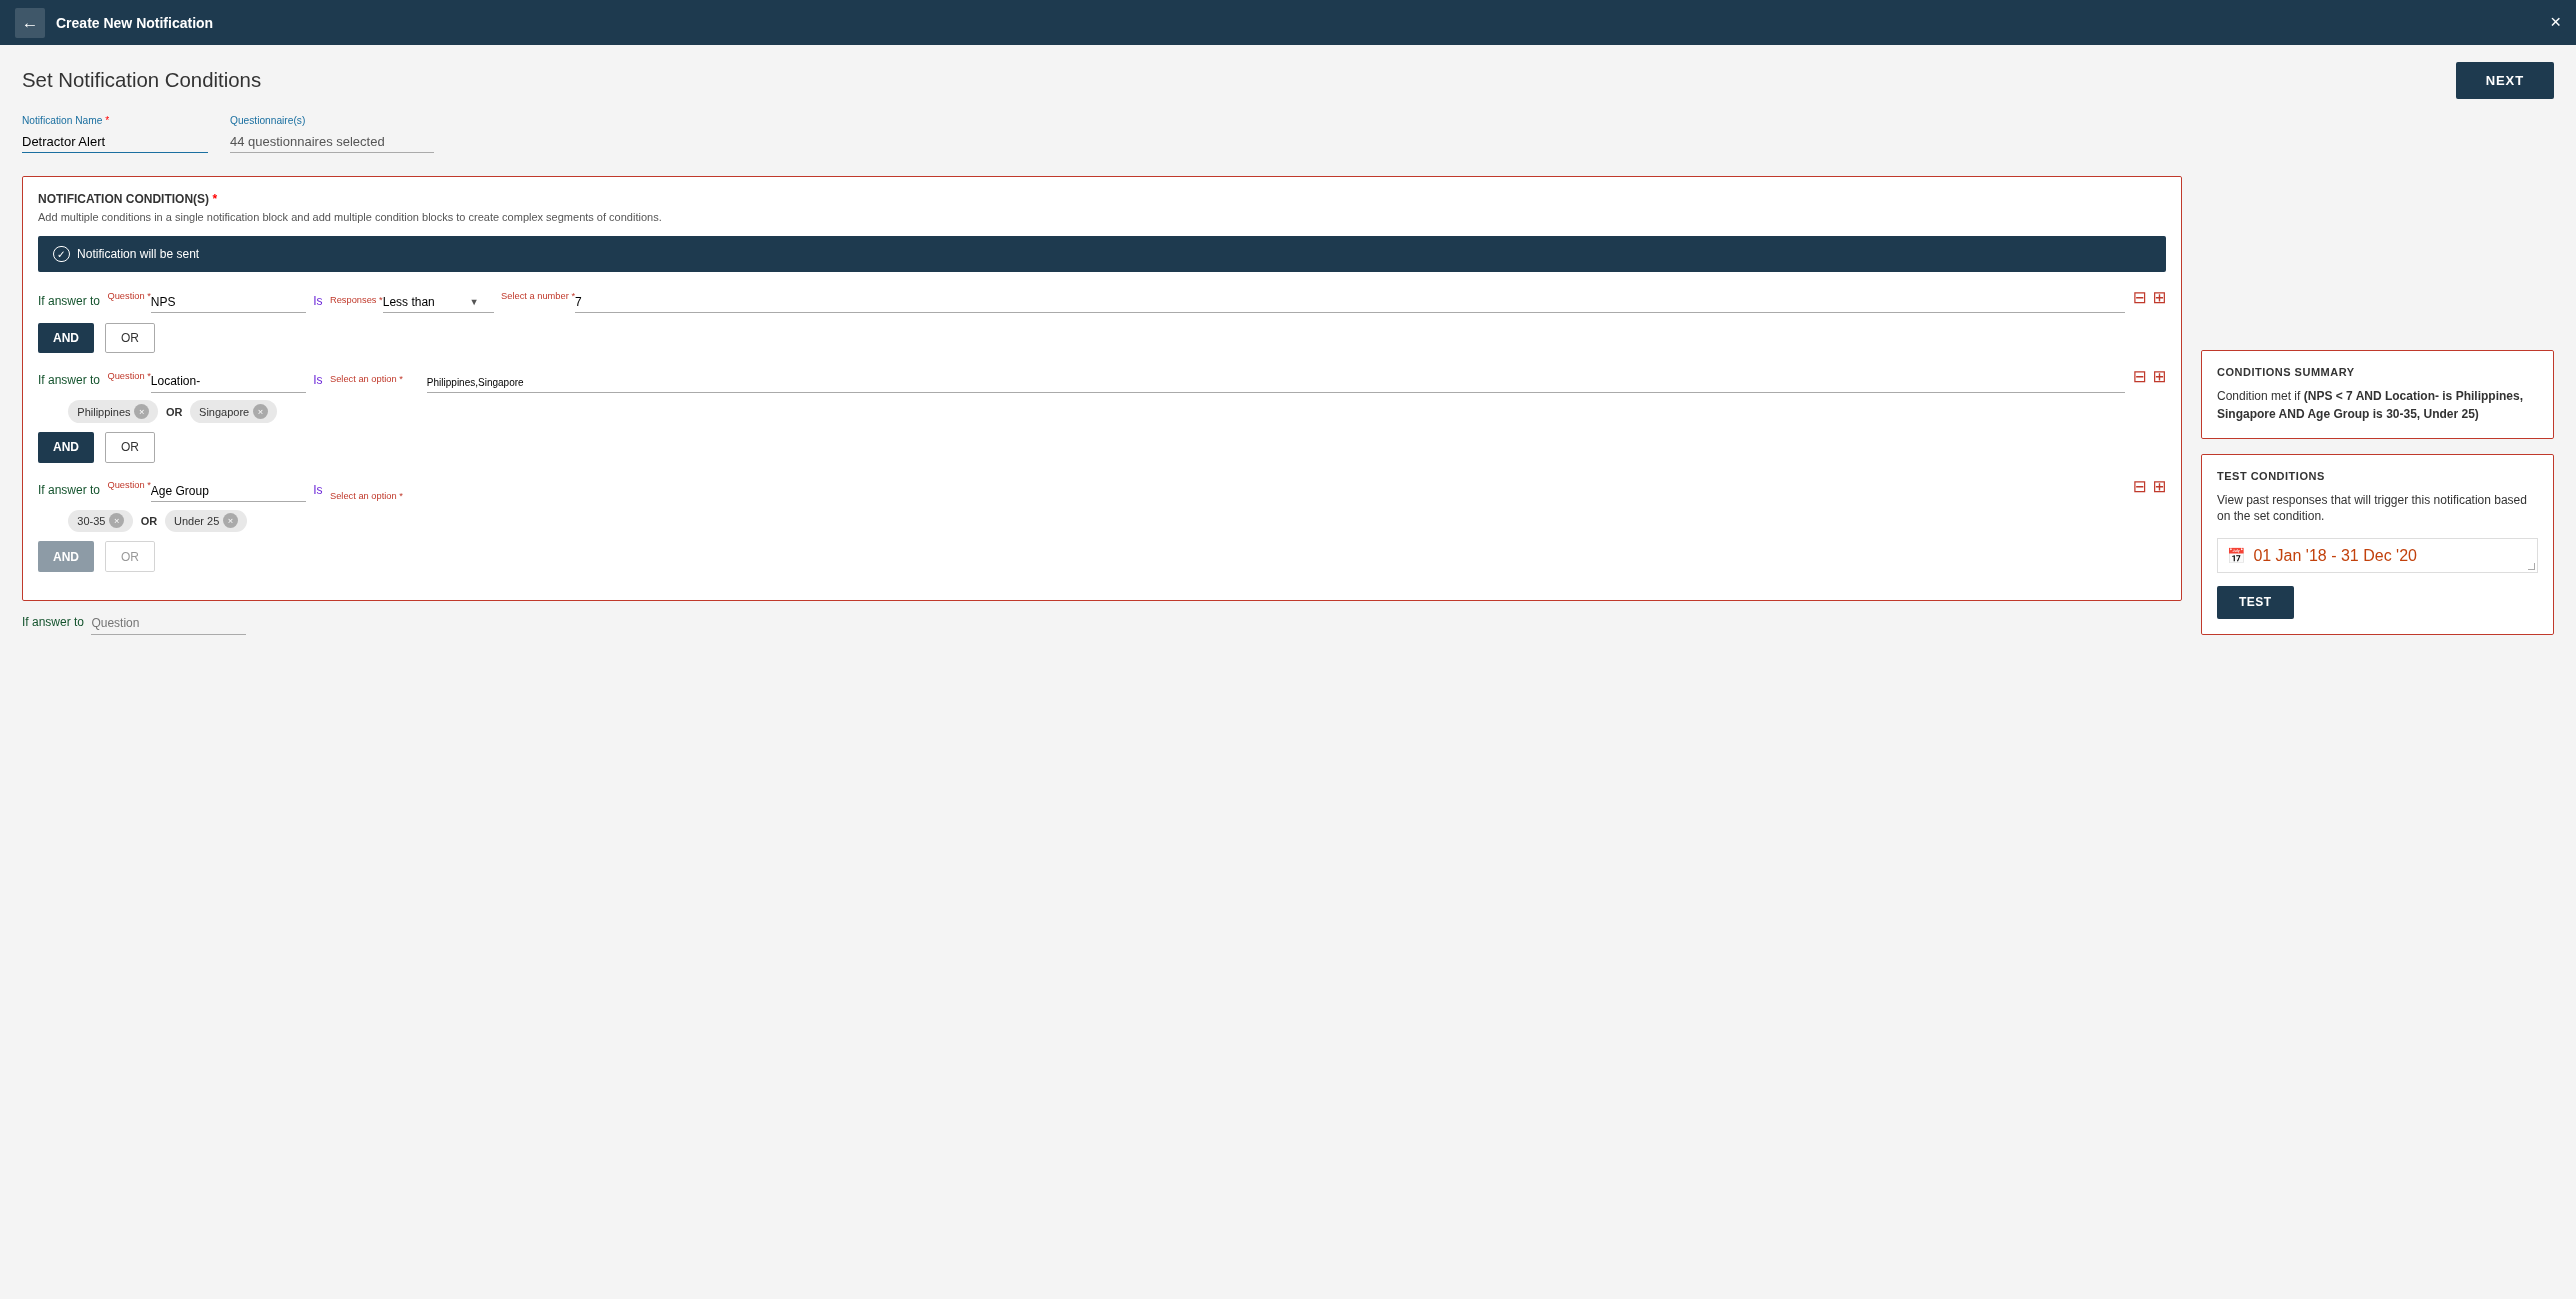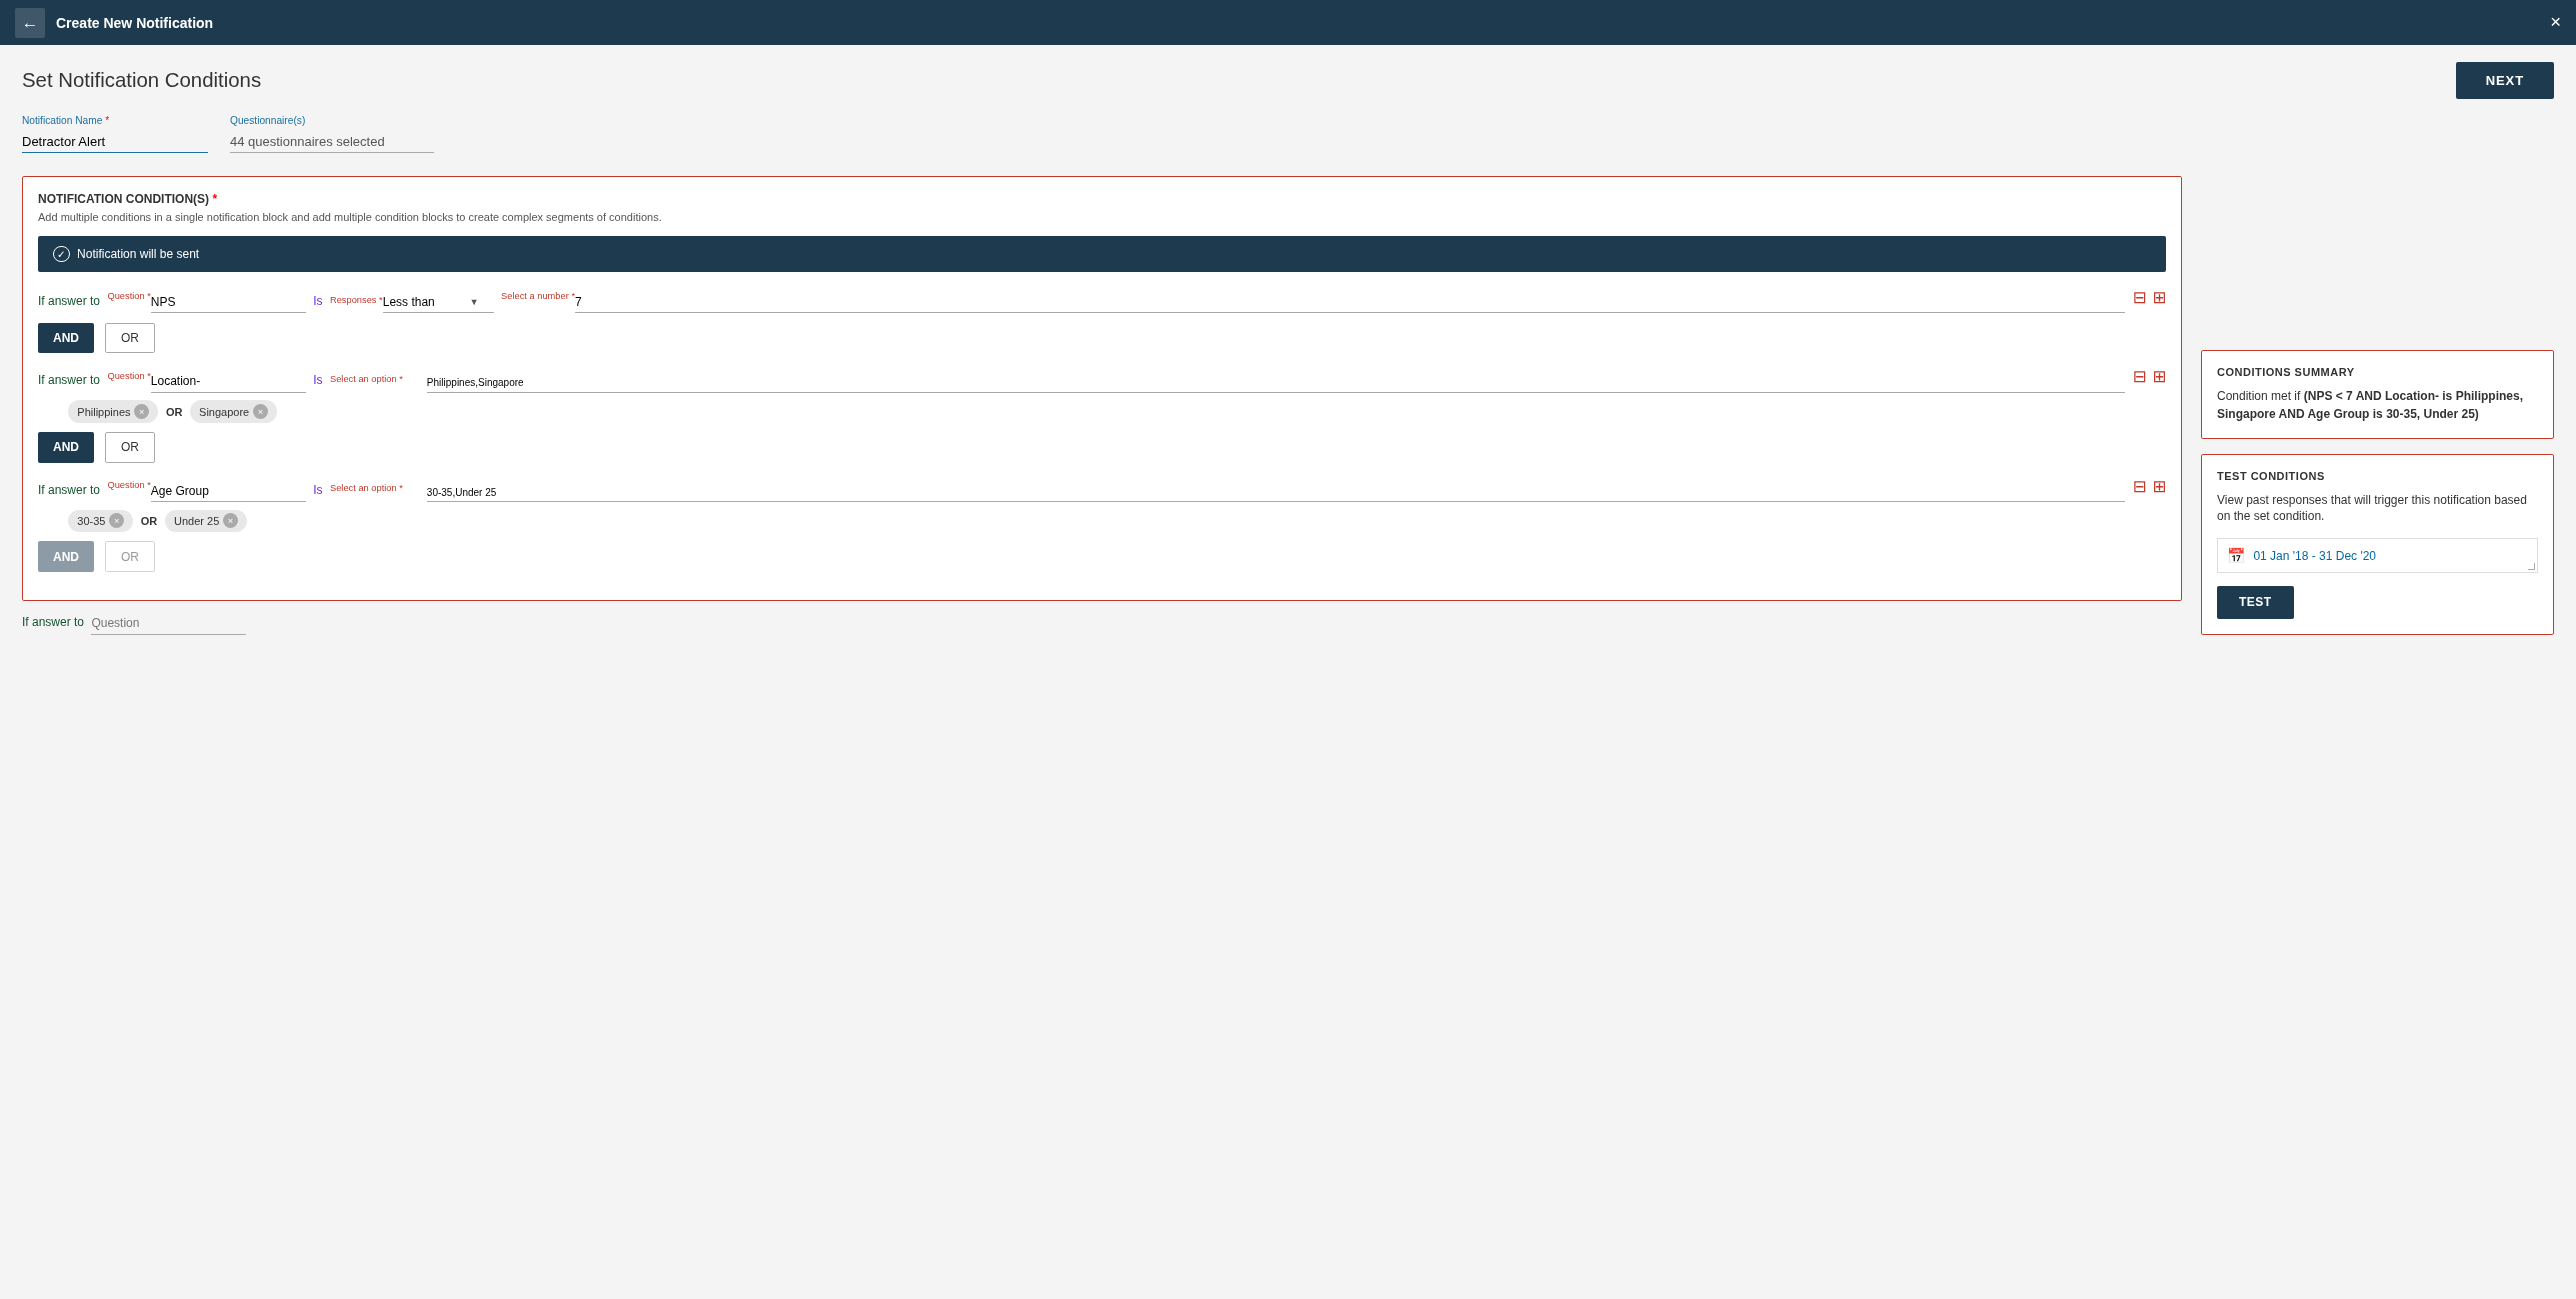--- a/index.html
+++ b/index.html
@@ -390,22 +390,22 @@
       border: 0.9px solid #ddd;
       padding: 7.4px 9.3px;
       margin-bottom: 13px;
       position: relative;
     }
     .date-range-row .calendar-icon {
       color: #1e3a4f;
       font-size: 15px;
     }
     .date-range-text {
-      font-size: 12px;
-      color: #0369a1;
+      font-size: 16px;
+      color: #c2410c;
       flex: 1;
     }
     .date-range-row .resize-handle {
       position: absolute;
       right: 1.9px;
       bottom: 1.9px;
       width: 7.4px;
       height: 7.4px;
       border-right: 1.9px solid #aaa;
       border-bottom: 1.9px solid #aaa;
@@ -547,21 +547,20 @@
 
       <div class="condition-row">
         <span class="condition-label">If answer to</span>
         <div class="condition-field-group">
           <span class="field-label">Question <span class="req">*</span></span>
           <input class="condition-input" type="text" value="Age Group" style="">
         </div>
         <span class="is-label">Is</span>
         <div class="condition-field-group" style="flex:1">
           <span class="field-label">Select an option <span class="req">*</span></span>
-          <input class="option-input" type="text" value="30-35,Under 25" style="">
         </div>
         <div class="condition-actions">
           <button class="action-btn minus">
             <span>⊟</span>
           </button>
           <button class="action-btn plus">
             <span>⊞</span>
           </button>
         </div>
       </div>

